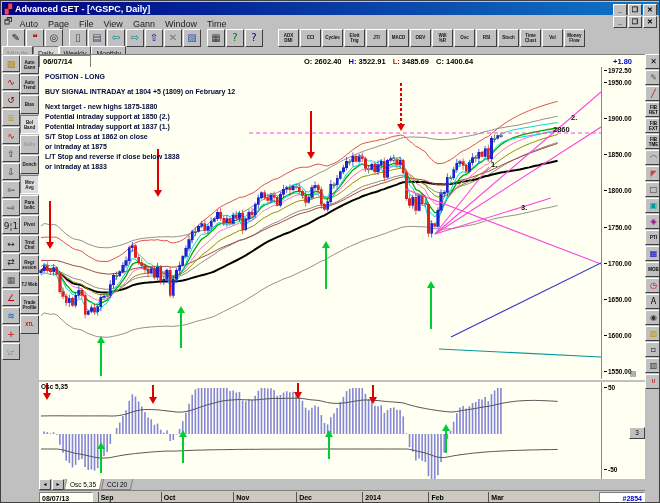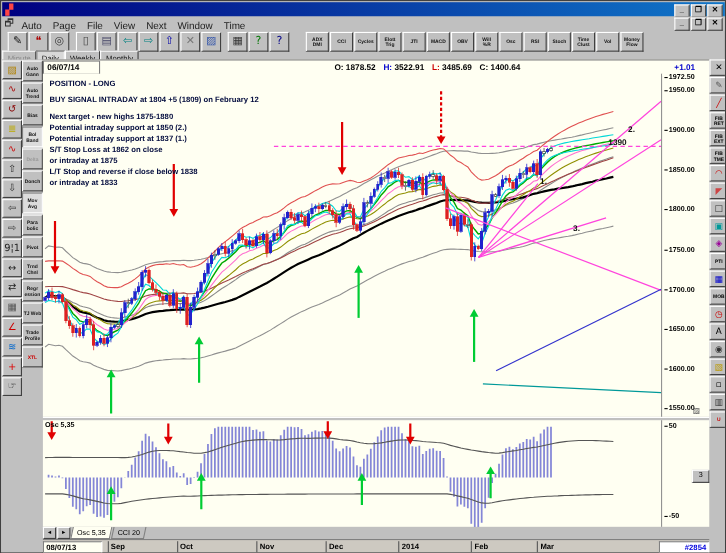--- a/index.html
+++ b/index.html
@@ -72,30 +72,31 @@
   .tl-label{position:absolute;font-size:7.5px;font-weight:bold;color:#111;z-index:4;}
   svg{position:absolute;left:0;top:0;}
 </style>
 </head>
 <body>
 
 <div id="app">
 
   <div id="titlebar" class="abs">
     <span class="t" style="color:#ff4444;">▞</span>
+    <span class="t">Advanced GET - [^GSPC, Daily]</span>
     <span id="tb-btns">
       <span class="winbtn">_</span>
       <span class="winbtn">❐</span>
       <span class="winbtn">✕</span>
     </span>
   </div>
 
   <div id="menubar" class="abs">
     <span style="font-size:9px;margin:0 2px;color:#333;">🗗</span>
-    <span id="menu-items"><span class="menu-item">Auto</span><span class="menu-item">Page</span><span class="menu-item">File</span><span class="menu-item">View</span><span class="menu-item">Next</span><span class="menu-item">Window</span><span class="menu-item">Time</span></span>
+    <span id="menu-items"><span class="menu-item">Auto</span><span class="menu-item">Page</span><span class="menu-item">File</span><span class="menu-item">View</span><span class="menu-item">Gann</span><span class="menu-item">Window</span><span class="menu-item">Time</span></span>
     <span id="mb-btns">
       <span class="winbtn">_</span>
       <span class="winbtn">❐</span>
       <span class="winbtn">✕</span>
     </span>
   </div>
 
   <div id="toolbar" class="abs">
       <span class="tsep"></span>
       <span class="tbtn out" style="color: rgb(34, 34, 34);">✎</span>
@@ -138,26 +139,26 @@
   <div class="abs" id="tabrow" style="left:1px;top:45px;height:13px;display:flex;">
       <span class="tab out disabled">Minute</span>
       <span class="tab out active">Daily</span>
       <span class="tab out ">Weekly</span>
       <span class="tab out ">Monthly</span>
     </div>
 
   <div id="infobar" class="abs">
     <span class="d" style="border:1px solid #808080;background:#fffff2;padding:0 3px;height:11px;line-height:11px;margin-right:4px;min-width:44px;">06/07/14</span>
     <span id="ohlc-wrap" style="position:absolute;left:265px;display:flex;">
-        <span class="ohlc"><span style="color: rgb(0, 0, 0);">O: </span><span>1878.52</span></span>
+        <span class="ohlc"><span style="color: rgb(0, 0, 0);">O: </span><span>2602.40</span></span>
         <span class="ohlc"><span style="color: rgb(0, 0, 204);">H: </span><span>3522.91</span></span>
         <span class="ohlc"><span style="color: rgb(204, 0, 0);">L: </span><span>3485.69</span></span>
         <span class="ohlc"><span style="color: rgb(0, 0, 0);">C: </span><span>1400.64</span></span>
       </span>
-    <span id="chg">+1.01</span>
+    <span id="chg">+1.80</span>
   </div>
 
   <div id="sidebar" class="abs">
     <div class="sicol" id="side-icons">
         <span class="sibtn out" style="color: rgb(176, 128, 0);">▨</span>
         <span class="sibtn out" style="color: rgb(170, 0, 0);">∿</span>
         <span class="sibtn out" style="color: rgb(136, 0, 0);">↺</span>
         <span class="sibtn out" style="color: rgb(187, 170, 0);">≣</span>
         <span class="sibtn out" style="color: rgb(204, 0, 0);">∿</span>
         <span class="sibtn out" style="color: rgb(51, 51, 51);">⇧</span>
@@ -765,16 +766,16 @@
       <span class="rtbtn out txt">MOB</span>
       <span class="rtbtn out" style="color: rgb(204, 0, 0);">◷</span>
       <span class="rtbtn out" style="color: rgb(0, 0, 0);">A</span>
       <span class="rtbtn out" style="color: rgb(51, 51, 51);">◉</span>
       <span class="rtbtn out" style="color: rgb(187, 153, 0);">▧</span>
       <span class="rtbtn out" style="color: rgb(0, 0, 0);">▫</span>
       <span class="rtbtn out" style="color: rgb(51, 51, 51);">▥</span>
       <span class="rtbtn out txt" style="color: rgb(204, 0, 0);">U</span>
     </div>
 <span class="tl-label" style="left: 570px; top: 112px;">2.</span>
-    <span class="tl-label" style="left: 552px; top: 124px;">1390</span>
+    <span class="tl-label" style="left: 552px; top: 124px;">2860</span>
     <span class="tl-label" style="left: 490px; top: 159px;">1.</span>
     <span class="tl-label" style="left: 520px; top: 202px;">3.</span>
   </div>
 
 </body></html>

